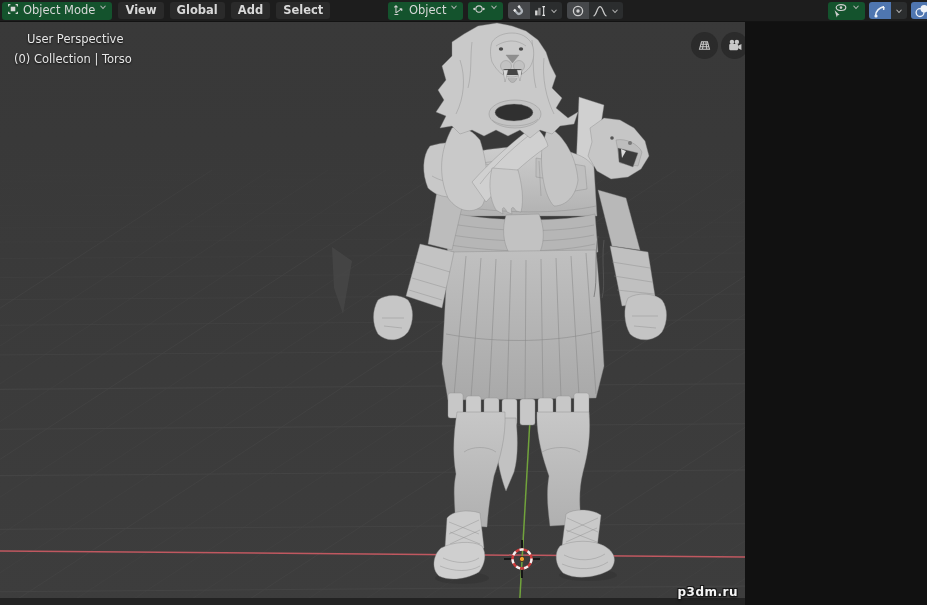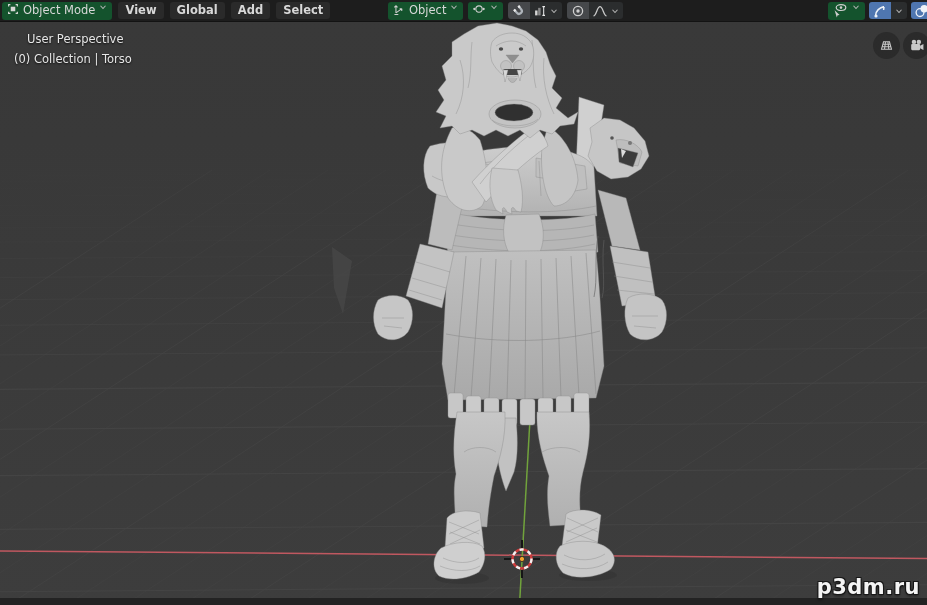--- a/index.html
+++ b/index.html
@@ -18,32 +18,32 @@
             border-radius:3px;cursor:default;font-weight:bold;}
   .group{display:flex;align-items:center;height:17px;border-radius:3px;overflow:hidden;}
   .seg{display:flex;align-items:center;height:17px;background:#2b2d2e;padding:0 3px;gap:2px;}
   .seg.toggle{background:#46484b;}
   .seg.blue{background:#4f76b0;}
   .icon16{width:16px;height:16px;display:block;flex:0 0 auto;}
   .icon14{width:14px;height:14px;display:block;flex:0 0 auto;}
   .chev{width:10px;height:10px;display:block;flex:0 0 auto;}
   .lbl{white-space:nowrap;line-height:17px;}
   
-  .viewport{position:absolute;top:21px;left:0;width:927px;height:584px;
+  .viewport{position:absolute;top:21px;left:0;width:745px;height:584px;
             background:linear-gradient(#383838,#3d3d3d);overflow:hidden;}
   .scene{position:absolute;top:0;left:0;display:block;}
   .ov-text{position:absolute;color:#e6e6e6;font-size:11.5px;
            text-shadow:0 1px 2px rgba(0,0,0,.8);white-space:nowrap;z-index:5;}
   .persp{left:27px;top:11px;}
   .coll{left:14px;top:31px;}
   .navbtns{position:absolute;top:11px;right:-3px;display:flex;gap:3px;z-index:6;}
   .navbtn{width:27px;height:27px;border-radius:50%;background:rgba(26,26,26,.45);
           display:flex;align-items:center;justify-content:center;}
   .navbtn svg{width:17px;height:17px;}
-  .watermark{position:absolute;right:7px;bottom:6px;z-index:8;font-size:21px;font-weight:bold;
+  .watermark{position:absolute;right:7px;bottom:6px;z-index:8;font-size:12px;font-weight:bold;
              color:#f4f4f4;letter-spacing:.5px;
              text-shadow:-1px -1px 0 #181818,1px -1px 0 #181818,-1px 1px 0 #181818,
                          1px 1px 0 #181818,0 2px 3px rgba(0,0,0,.55);}
   .bottom-strip{position:absolute;left:0;bottom:0;width:927px;height:7px;background:#232323;z-index:7;}
 </style>
 </head>
 <body>
 
 <div class="header">
 

